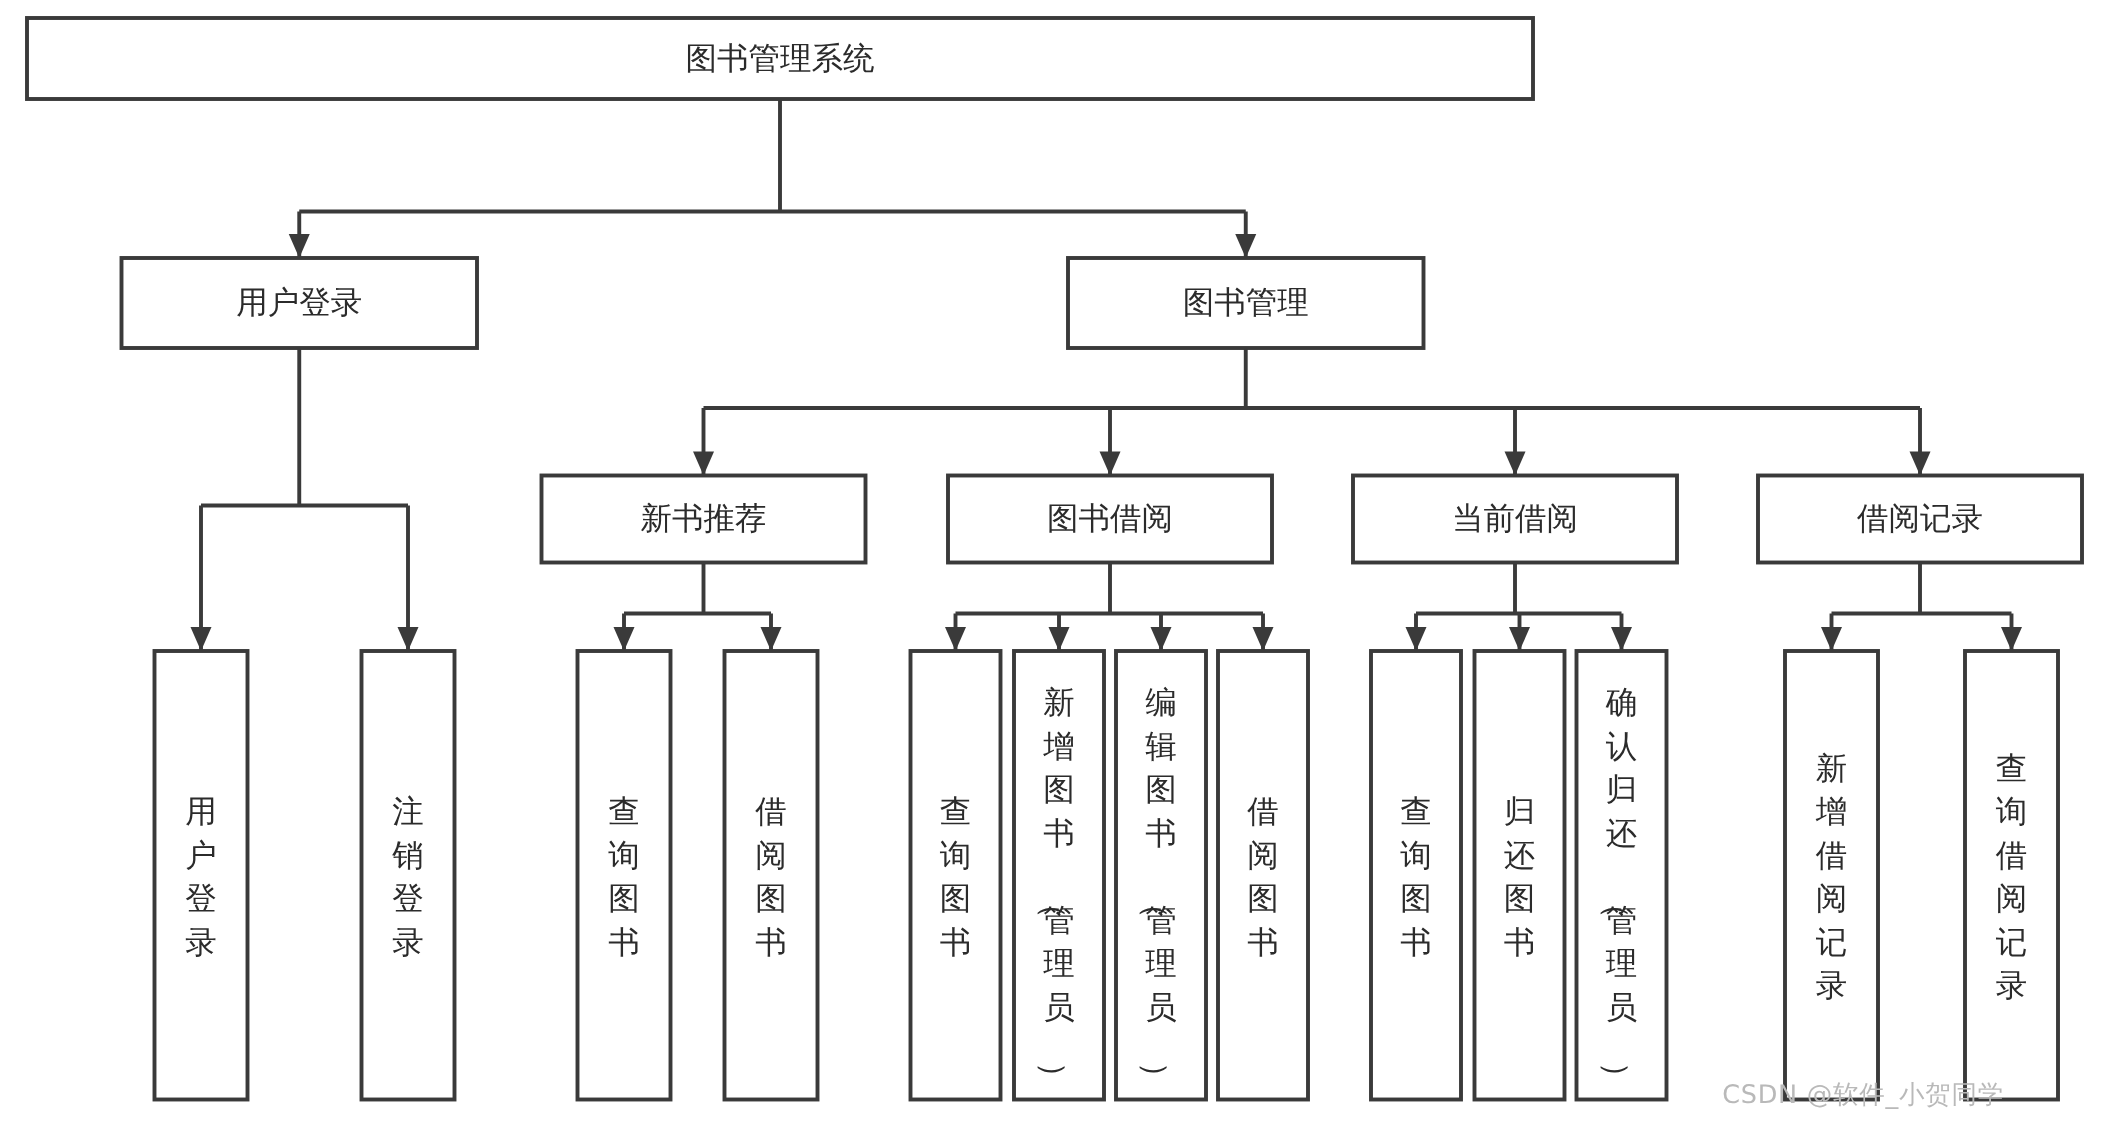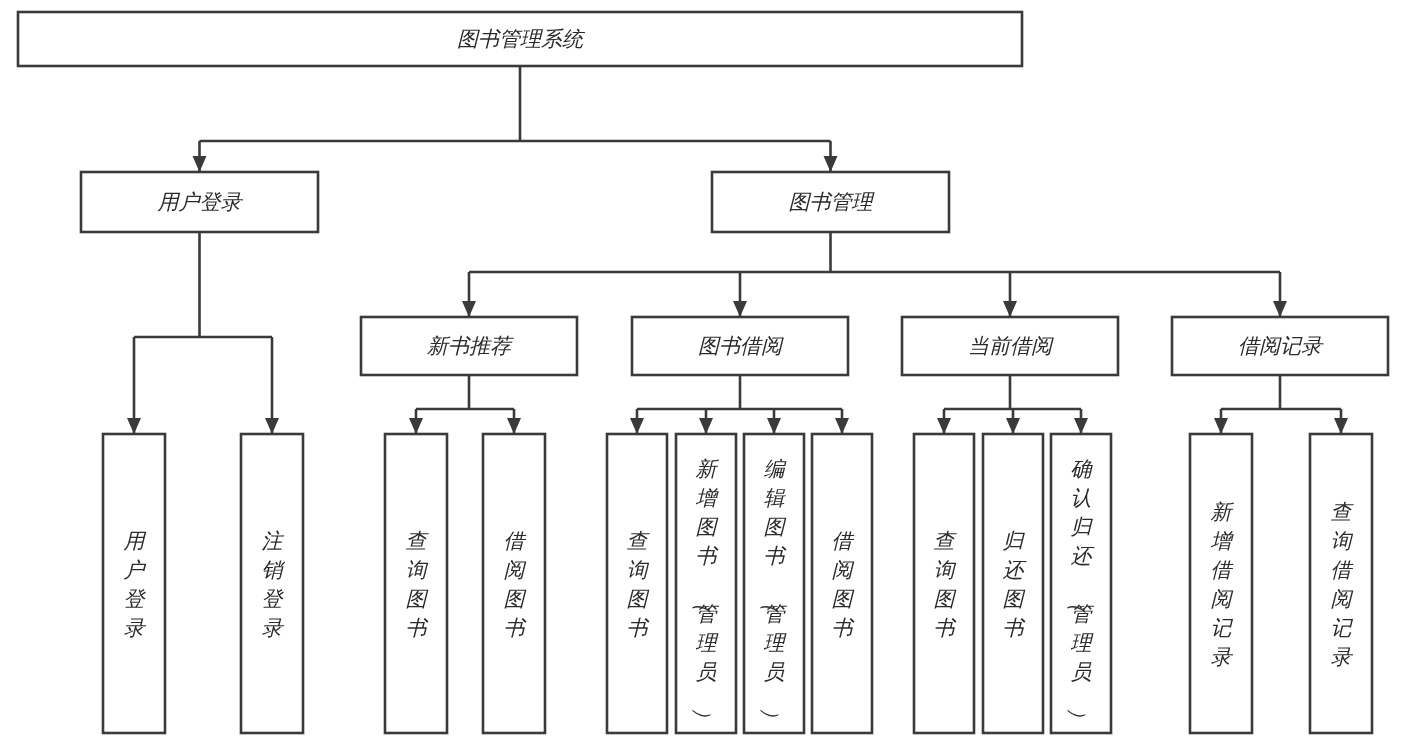--- a/index.html
+++ b/index.html
@@ -12,21 +12,20 @@
     font-family: "DejaVu Sans", "Liberation Sans", sans-serif;
     width: 1405px;
     height: 747px;
     overflow: hidden;
     position: relative;
   }
   #diagram-root {
     position: relative;
     width: 1346px;
     height: 747px;
-    font-style: italic;
   }
   svg.flow-canvas {
     position: absolute;
     left: 0;
     top: 0;
     width: 1405px;
     height: 747px;
     display: block;
   }
   .node-box {
@@ -205,13 +204,14 @@
         <g>
           <rect x="1190" y="434" width="62" height="299" class="node-box"></rect>
           <text x="1221" y="519.12" class="node-label-vertical"><tspan x="1221" dy="0">新</tspan><tspan x="1221" dy="29">增</tspan><tspan x="1221" dy="29">借</tspan><tspan x="1221" dy="29">阅</tspan><tspan x="1221" dy="29">记</tspan><tspan x="1221" dy="29">录</tspan></text>
         </g>
         <g>
           <rect x="1310" y="434" width="62" height="299" class="node-box"></rect>
           <text x="1341" y="519.12" class="node-label-vertical"><tspan x="1341" dy="0">查</tspan><tspan x="1341" dy="29">询</tspan><tspan x="1341" dy="29">借</tspan><tspan x="1341" dy="29">阅</tspan><tspan x="1341" dy="29">记</tspan><tspan x="1341" dy="29">录</tspan></text>
         </g>
       </g>
   </svg>
+  <div class="watermark">CSDN @软件_小贺同学</div>
 </div>
 
 </body></html>

